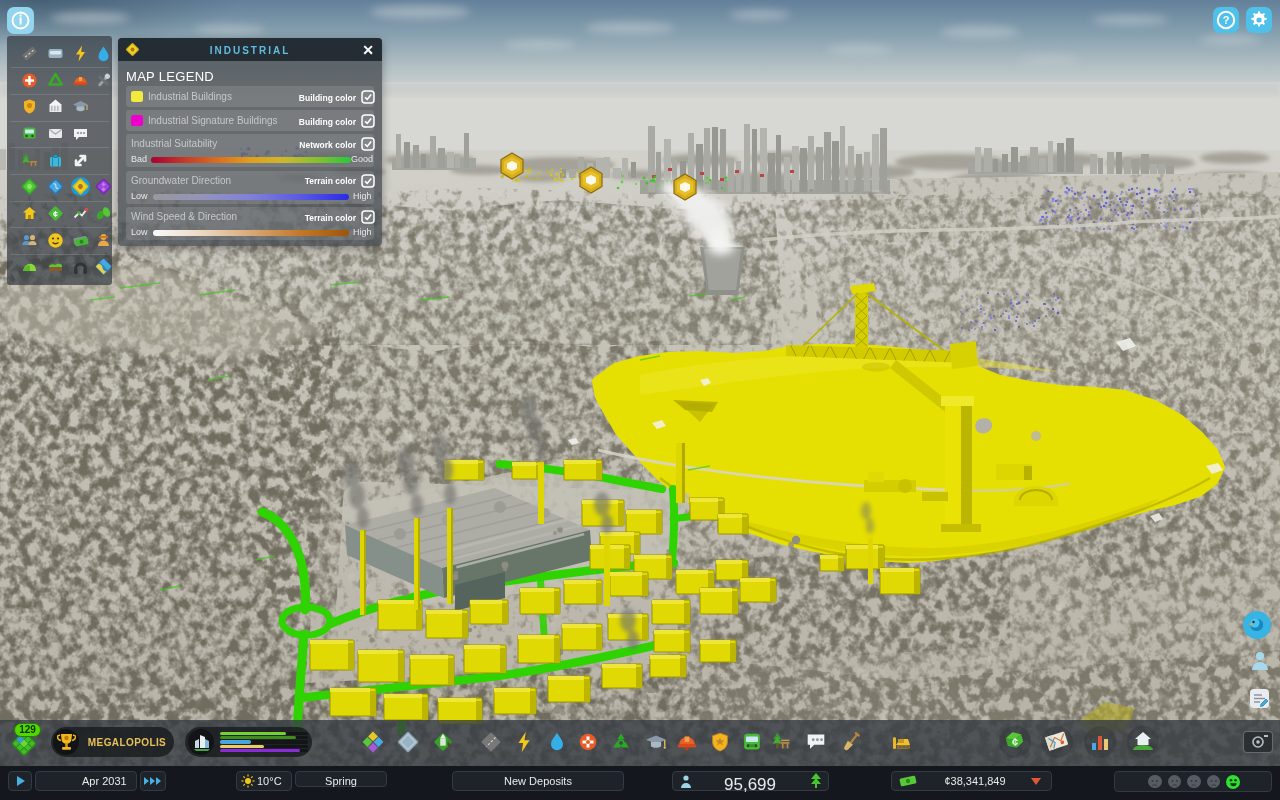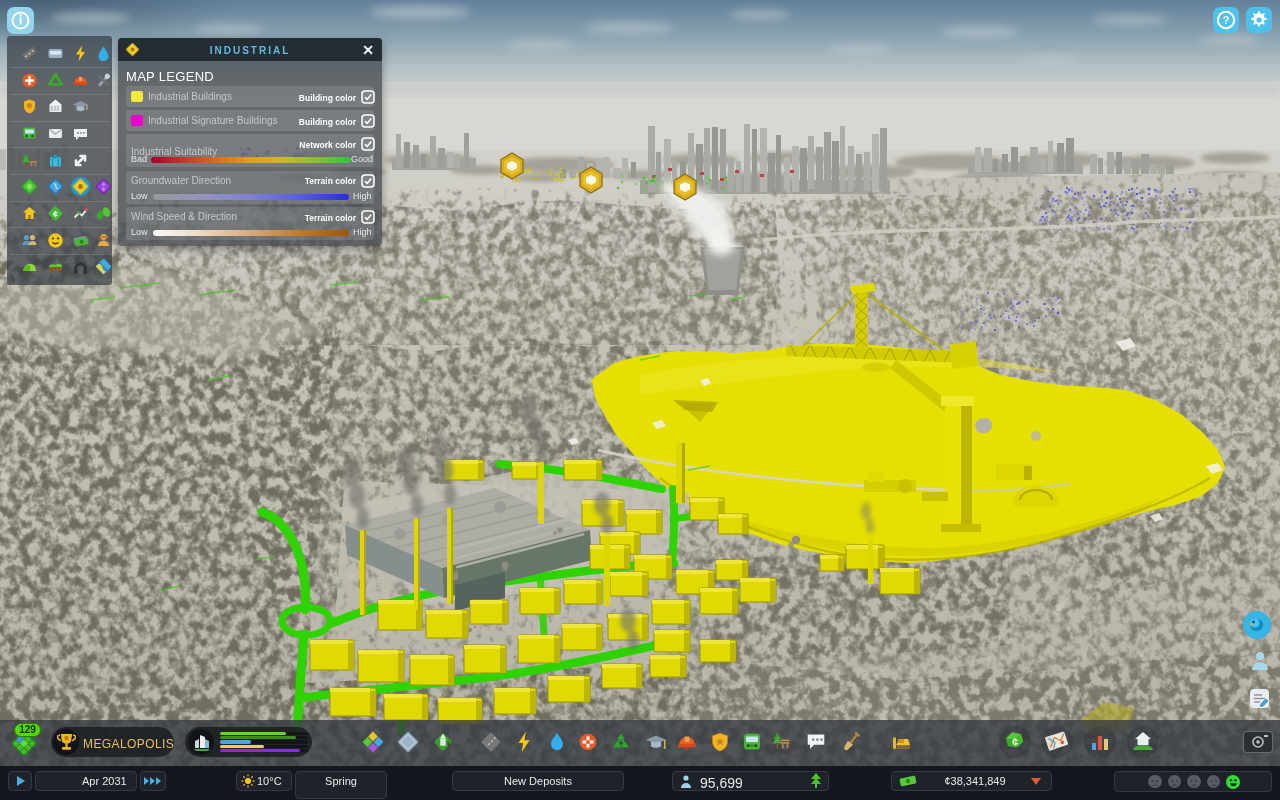--- a/index.html
+++ b/index.html
@@ -1240,21 +1240,21 @@
       </svg>
       <div class="abs" style="left:8px;top:72px;width:248px;height:20.5px;background:rgba(255,255,255,0.12);border-radius:3px"></div>
       <div class="abs" style="left:13px;top:76.5px;width:12px;height:11px;border-radius:2.5px;background:#ee00cc"></div>
       <div class="abs" style="left:30px;top:77px;font-size:10px;color:#c6c8ca">Industrial Signature Buildings</div>
       <div class="abs" style="left:150px;top:78.5px;width:88px;text-align:right;font-size:8.5px;color:#fff;font-weight:bold">Building color</div>
       <svg class="abs" style="left:243px;top:75.5px" width="14" height="14">
         <rect x="1" y="1" width="12" height="12" rx="3" fill="rgba(255,255,255,0.08)" stroke="#fff" stroke-width="1.5"></rect>
         <polyline points="4,7.2 6.2,9.4 10.2,4.4" fill="none" stroke="#fff" stroke-width="1.6"></polyline>
       </svg>
       <div class="abs" style="left:8px;top:96px;width:248px;height:33px;background:rgba(255,255,255,0.12);border-radius:3px"></div>
-      <div class="abs" style="left:13px;top:108px;font-size:10px;color:#c6c8ca">Industrial Suitability</div>
+      <div class="abs" style="left:13px;top:100px;font-size:10px;color:#c6c8ca">Industrial Suitability</div>
       <div class="abs" style="left:150px;top:101.5px;width:88px;text-align:right;font-size:8.5px;color:#fff;font-weight:bold">Network color</div>
       <svg class="abs" style="left:243px;top:99px" width="14" height="14">
         <rect x="1" y="1" width="12" height="12" rx="3" fill="rgba(255,255,255,0.08)" stroke="#fff" stroke-width="1.5"></rect>
         <polyline points="4,7.2 6.2,9.4 10.2,4.4" fill="none" stroke="#fff" stroke-width="1.6"></polyline>
       </svg>
       <div class="abs" style="left:13px;top:116px;font-size:9px;color:#e8e8e8">Bad</div>
       <div class="abs" style="left:33px;top:119px;width:200px;height:6px;border-radius:3px;background:linear-gradient(90deg,#a80030,#c43a28,#d96f1e,#e0a01c,#ccb82c,#84c030,#28c83c)"></div>
       <div class="abs" style="left:233px;top:116px;font-size:9px;color:#e8e8e8">Good</div>
       <div class="abs" style="left:8px;top:132.5px;width:248px;height:33px;background:rgba(255,255,255,0.12);border-radius:3px"></div>
       <div class="abs" style="left:13px;top:136.5px;font-size:10px;color:#c6c8ca">Groundwater Direction</div>
@@ -1320,21 +1320,21 @@
 <div class="abs" style="left:14px;top:723px;width:27px;height:14px;border-radius:7px;background:#50d800;border:1.5px solid #2a7a10;color:#0c3004;font-size:10px;font-weight:bold;text-align:center;line-height:11.5px">129</div>
 <div class="abs" style="left:51px;top:727px;width:123px;height:30px;border-radius:15px;background:rgba(26,28,30,0.82)">
 <div class="abs" style="left:2px;top:2px;width:26px;height:26px;border-radius:50%;background:rgba(16,18,20,0.9)"></div>
 <svg class="abs" style="left:6px;top:5px" width="19" height="20" viewBox="0 0 19 20">
         <path d="M4,2 h11 l-0.5,5 a5,5 0 0 1 -10,0 Z" fill="#f0b81e"></path>
         <path d="M3,3 l-2.5,1 a4,4 0 0 0 3.5,4.5 M16,3 l2.5,1 a4,4 0 0 1 -3.5,4.5" stroke="#f0b81e" stroke-width="1.5" fill="none"></path>
         <rect x="8.2" y="11" width="2.6" height="4" fill="#d09810"></rect>
         <rect x="5" y="15" width="9" height="2.8" rx="1" fill="#f0b81e"></rect>
         <circle cx="9.5" cy="6" r="2.2" fill="#c07808"></circle>
       </svg>
-<div class="abs" style="left:32px;top:10px;width:88px;text-align:center;font-size:12px;font-weight:normal;letter-spacing:0.4px;color:#e8c05a">MEGALOPOLIS</div>
+<div class="abs" style="left:32px;top:10px;width:88px;text-align:center;font-size:10px;font-weight:bold;letter-spacing:0.4px;color:#e8c05a">MEGALOPOLIS</div>
 </div>
 <div class="abs" style="left:185px;top:727px;width:127px;height:30px;border-radius:15px;background:rgba(26,28,30,0.82)">
       <div class="abs" style="left:3px;top:2px;width:26px;height:26px;border-radius:50%;background:rgba(16,18,20,0.85)"></div>
       <svg class="abs" style="left:7px;top:5px" width="20" height="20" viewBox="0 0 20 20">
         <polygon points="3,16 3,9 7,7 7,16" fill="#c8d8e0"></polygon>
         <polygon points="8,16 8,3 13,5 13,16" fill="#e8f0f4"></polygon>
         <polygon points="13,16 13,7 17,9 17,16" fill="#88b8d8"></polygon>
         <polygon points="2,17 18,17 16,19 4,19" fill="#48a048"></polygon>
       </svg>
       <div class="abs" style="left:35px;top:4.5px;width:88px;height:3.4px;border-radius:1.7px;background:rgba(10,12,14,0.6)"></div>
@@ -1520,28 +1520,28 @@
         <line x1="7" y1="11.5" x2="7" y2="13.5"></line>
         <line x1="0.5" y1="7" x2="2.5" y2="7"></line>
         <line x1="11.5" y1="7" x2="13.5" y2="7"></line>
         <line x1="2.4" y1="2.4" x2="3.8" y2="3.8"></line>
         <line x1="10.2" y1="10.2" x2="11.6" y2="11.6"></line>
         <line x1="2.4" y1="11.6" x2="3.8" y2="10.2"></line>
         <line x1="10.2" y1="3.8" x2="11.6" y2="2.4"></line>
       </g>
     </svg>
 <div class="abs" style="left:257px;top:774.5px;font-size:11px;color:#e8eaec">10°C</div>
-<div class="abs" style="left:295px;top:771px;width:92px;height:28px;background:#1e232a;border:1px solid #343a42;border-radius:4px;text-align:center;font-size:11px;color:#e8eaec;line-height:18px">Spring</div>
+<div class="abs" style="left:295px;top:771px;width:92px;height:16px;background:#1e232a;border:1px solid #343a42;border-radius:4px;text-align:center;font-size:11px;color:#e8eaec;line-height:18px">Spring</div>
 <div class="abs" style="left:452px;top:771px;width:172px;height:20px;background:#1e232a;border:1px solid #343a42;border-radius:4px;text-align:center;font-size:11px;color:#e8eaec;line-height:18px">New Deposits</div>
 <div class="abs" style="left:672px;top:771px;width:157px;height:20px;background:#1e232a;border:1px solid #343a42;border-radius:4px"></div>
 <svg class="abs" style="left:679px;top:773.5px" width="14" height="15">
       <circle cx="7" cy="4" r="2.6" fill="#9fd4e8"></circle>
       <path d="M2,14 a5,5 0 0 1 10,0 Z" fill="#9fd4e8"></path>
     </svg>
-<div class="abs" style="left:700px;top:774.5px;width:100px;font-size:14px;color:#e8eaec">95,699</div>
+<div class="abs" style="left:700px;top:774.5px;width:100px;text-align:center;font-size:17px;color:#e8eaec">95,699</div>
 <svg class="abs" style="left:810px;top:773px" width="12" height="16">
       <g fill="#48c828">
         <polygon points="6,0 11,6 1,6"></polygon>
         <polygon points="6,5 11,11 1,11"></polygon>
         <rect x="5" y="11" width="2" height="4"></rect>
       </g>
     </svg>
 <div class="abs" style="left:891px;top:771px;width:161px;height:20px;background:#1e232a;border:1px solid #343a42;border-radius:4px"></div>
 <svg class="abs" style="left:899px;top:775px" width="18" height="12">
       <g transform="rotate(-12 9 6)">

